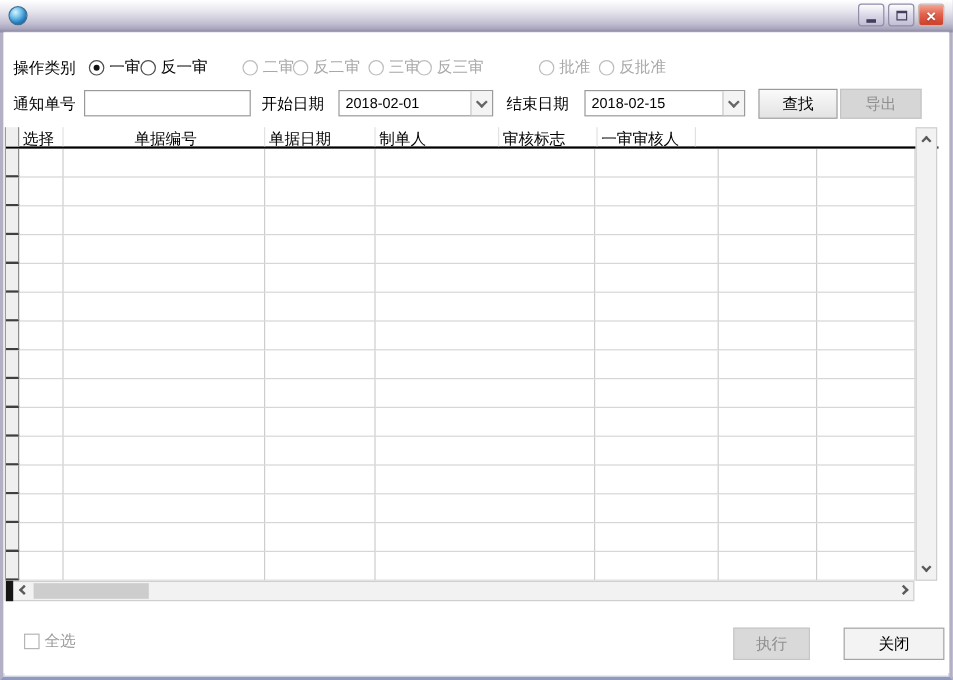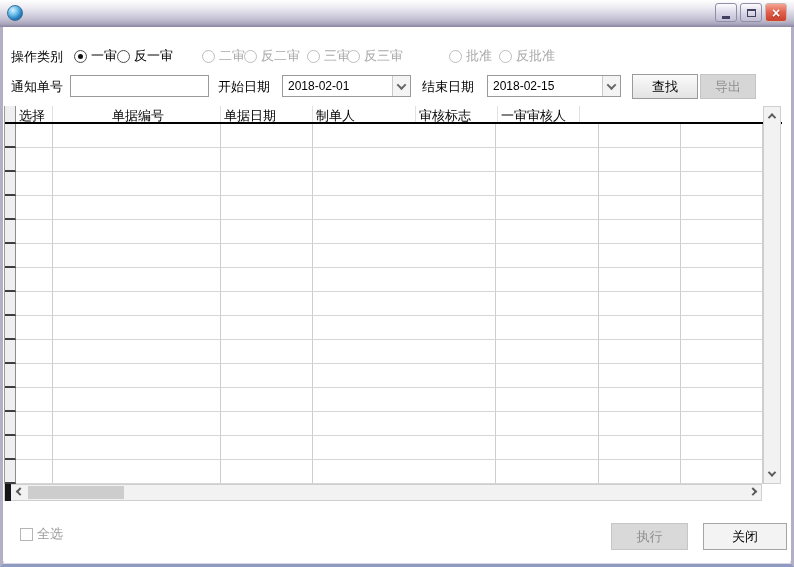--- a/index.html
+++ b/index.html
@@ -95,21 +95,21 @@
   .chev.up    { transform:rotate(45deg) translate(1px,1px); }
   .chev.down  { transform:rotate(225deg) translate(1px,1px); }
   .chev.left  { transform:rotate(-45deg) translate(1px,-1px); }
   .chev.right { transform:rotate(135deg) translate(-1px,1px); }
 
   .btn {
     position:absolute; top:1px; height:25px; font-size:13px; font-family:inherit;
     display:flex; align-items:center; justify-content:center; cursor:pointer;
   }
   .btn-search { left:629px; width:66px; background:linear-gradient(#fafafa,#e3e3e3); border:1px solid #9a9a9a; color:#000; }
-  .btn-export { left:697px; width:56px; background:#d6d6d6; border:1px solid #c4c4c4; color:#8f8f8f; cursor:default; }
+  .btn-export { left:697px; width:68px; background:#d6d6d6; border:1px solid #c4c4c4; color:#8f8f8f; cursor:default; }
 
   
   .grid { position:absolute; left:1px; top:79px; width:778px; height:394px; border-left:1px solid #9a9a9a; }
   .ghead { display:flex; height:18px; border-bottom:2px solid #000; background:#fff; }
   .ghead .hsel { width:11px; flex:none; background:#efefef; border-right:1px solid #8c8c8c; }
   .hcell { flex:none; font-size:13px; color:#000; padding:1px 0 0 3px; overflow:hidden; white-space:nowrap; border-right:1px solid #e2e2e2; }
   .gbody { height:360px; overflow:hidden; background:#fff; }
   .trow { display:flex; height:24px; }
   .trow .sel-cell { width:11px; flex:none; background:#efefef; border-right:1px solid #8c8c8c; border-bottom:2px solid #3f3f3f; }
   .trow .cell { flex:none; border-right:1px solid #cdcdcd; border-bottom:1px solid #d6d6d6; }
@@ -134,21 +134,21 @@
   .hscroll .sarrow.left { left:7px; }
   .hscroll .sarrow.right { right:1px; }
   .hscroll .chev { width:6px; height:6px; border-color:#5a5a5a; }
   .hthumb { position:absolute; left:23px; top:1px; width:96px; height:13px; background:#cdcdcd; cursor:pointer; }
 
   
   .footer { position:absolute; left:0; top:492px; width:788px; height:32px; }
   .chk-wrap { position:absolute; left:17px; top:6px; display:flex; align-items:center; cursor:pointer; }
   .chk-box { width:13px; height:13px; border:1px solid #b5b5b5; background:#fff; margin-right:4px; flex:none; }
   .chk-label { font-size:13px; color:#9b9b9b; }
-  .btn-exec  { left:608px; top:4px; width:77px; height:27px; background:#d9d9d9; border:1px solid #c6c6c6; color:#8f8f8f; cursor:default; }
+  .btn-exec  { left:608px; top:4px; width:64px; height:27px; background:#d9d9d9; border:1px solid #c6c6c6; color:#8f8f8f; cursor:default; }
   .btn-close { left:700px; top:4px; width:84px; height:27px; background:#f3f3f3; border:1px solid #a5a5a5; color:#000; }
 </style>
 </head>
 <body>
 
 <div class="window">
 
   <div class="titlebar">
     <span class="app-orb"></span>
     <span class="win-controls">

